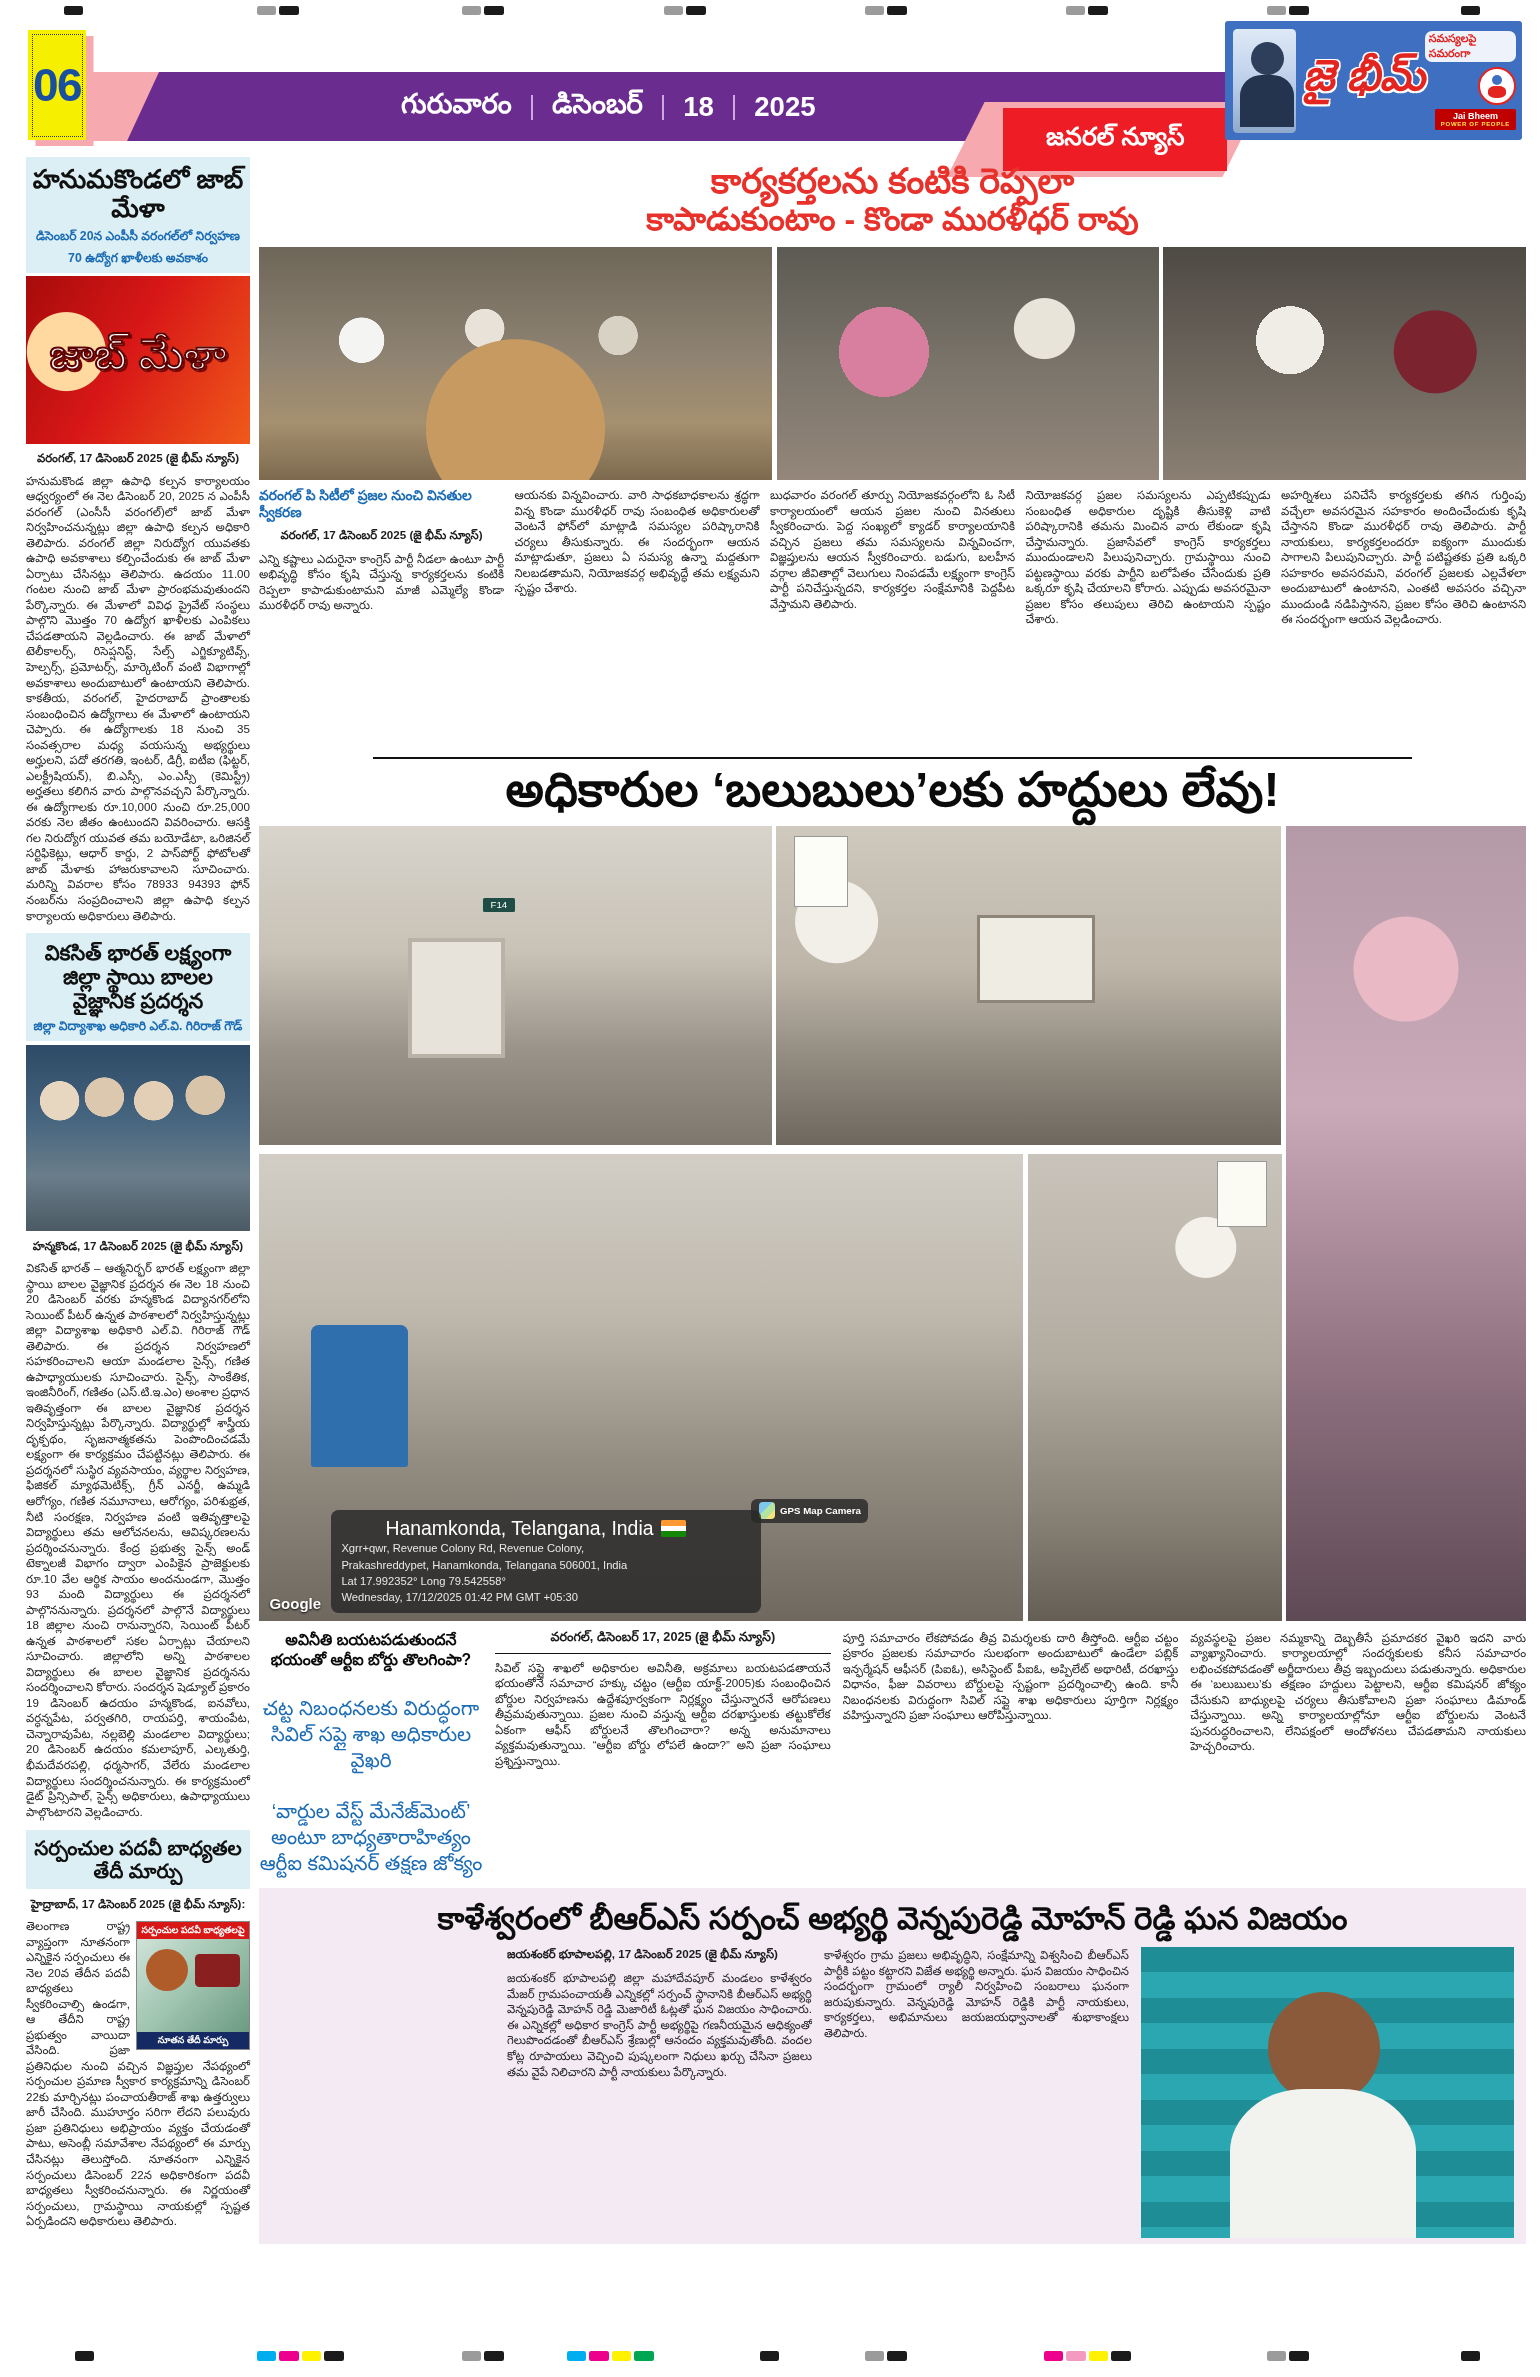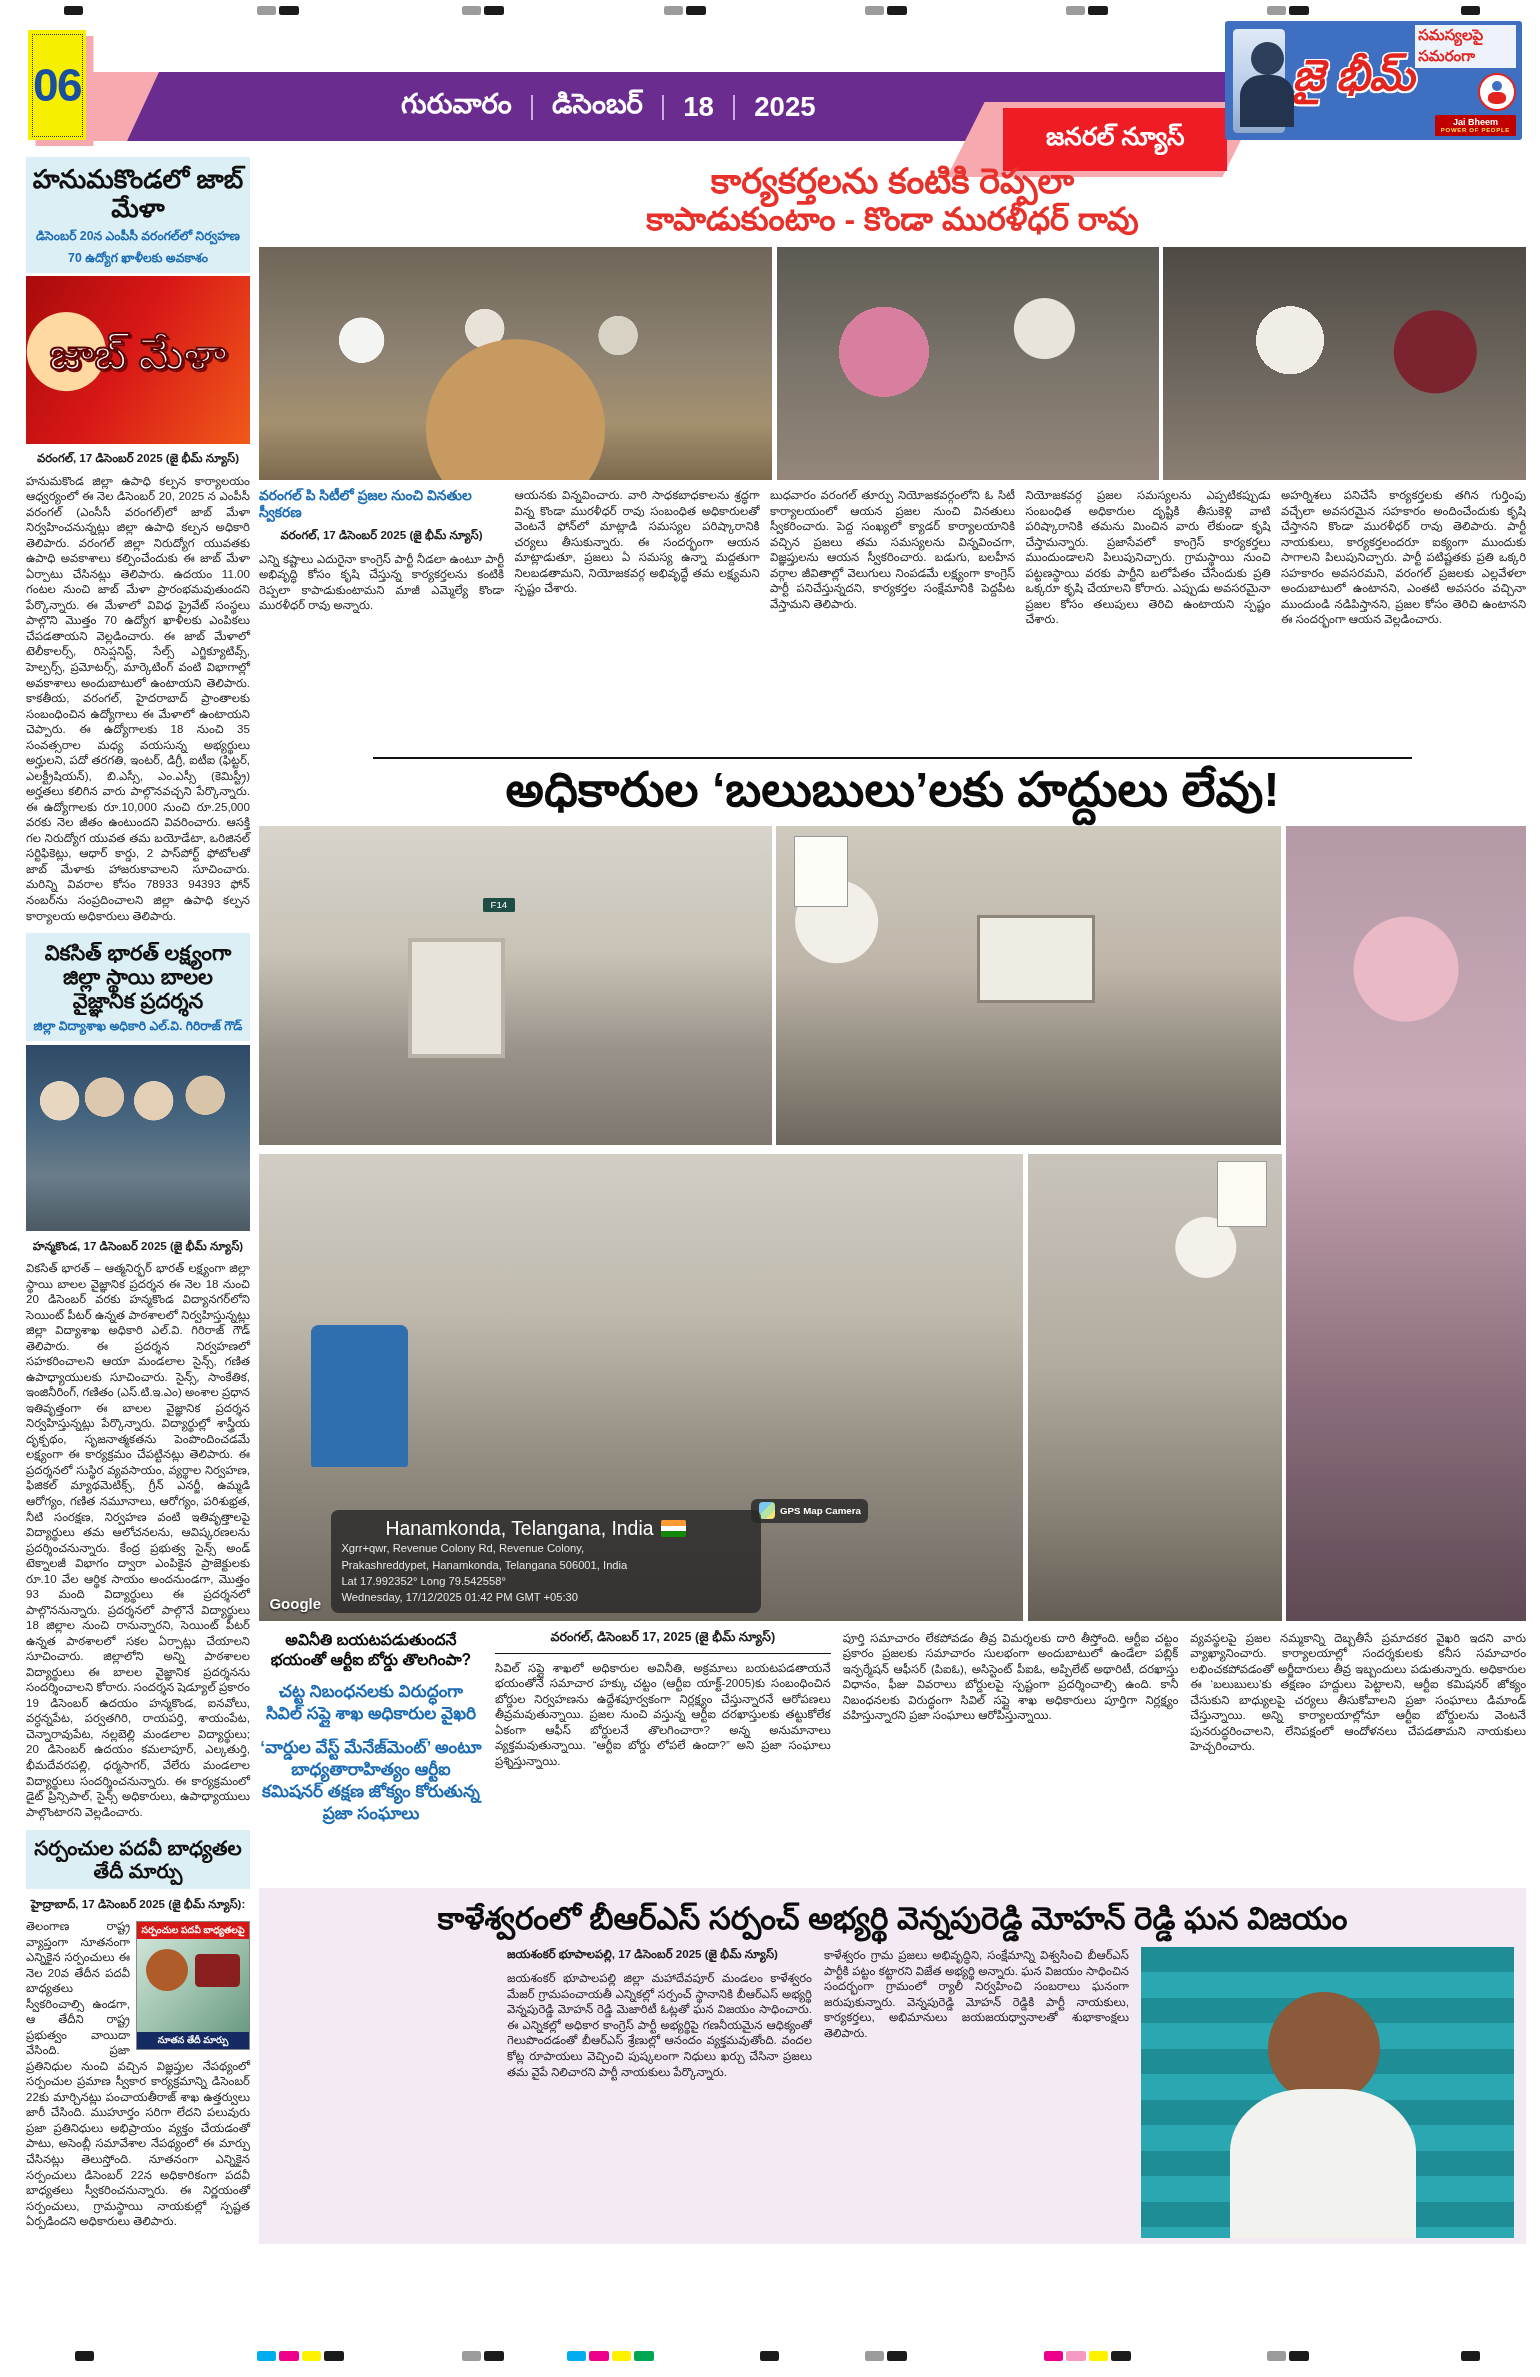--- a/index.html
+++ b/index.html
@@ -31,21 +31,21 @@
           display:flex;align-items:center;justify-content:center;color:#fff;font-size:25px;font-weight:bold;}
   .masthead{position:absolute;left:1225px;top:0;width:297px;height:119px;background:#3F6FC1;
           border-radius:3px;display:flex;align-items:center;}
   .ambedkar{width:69px;height:104px;margin:7.5px 3px 7.5px 7.5px;background:linear-gradient(180deg,#dfe9f6 0%,#b9cde8 55%,#8fa9cc 100%);
           border-radius:4.5px;position:relative;}
   .ambedkar:before{content:"";position:absolute;left:18px;top:13.4px;width:33px;height:33px;border-radius:50%;background:#2e3f5c;}
   .ambedkar:after{content:"";position:absolute;left:7.5px;top:46px;width:54px;height:52px;border-radius:40% 40% 0 0;background:#24344e;}
   .mh-title{font-size:43px;font-weight:bold;color:#E3241F;font-style:italic;
           text-shadow:1.5px 1.5px 0 #fff,-1.5px -1.5px 0 #fff,1.5px -1.5px 0 #fff,-1.5px 1.5px 0 #fff;white-space:nowrap;margin-left:4.5px;}
   .mh-right{margin-left:auto;margin-right:6px;display:flex;flex-direction:column;align-items:flex-end;gap:4.5px;}
-  .mh-tagline{font-size:15px;color:#E3241F;font-weight:bold;background:#eef3fb;padding:0.7px 3.7px;border-radius:0;}
+  .mh-tagline{font-size:11px;color:#E3241F;font-weight:bold;background:#eef3fb;padding:0.7px 3.7px;border-radius:7px;}
   .mh-emblem{width:34px;height:34px;border-radius:50%;background:#fff;border:2.2px solid #E3241F;position:relative;}
   .mh-emblem:before{content:"";position:absolute;left:12px;top:6px;width:10.4px;height:10.4px;border-radius:50%;background:#3F6FC1;}
   .mh-emblem:after{content:"";position:absolute;left:8.2px;top:17px;width:18px;height:12px;border-radius:40%;background:#E3241F;}
   .mh-ribbon{background:#C00000;color:#fff;font-size:9px;font-weight:bold;padding:1.5px 6px;border-radius:1.5px;
           text-align:center;line-height:1.2;}
   .mh-ribbon small{display:block;color:#FFE34D;font-size:6px;letter-spacing:0.7px;}
   
   .content{position:absolute;top:157px;left:26px;width:1498px;height:2184px;display:flex;gap:9px;}
   .leftcol{width:224px;flex:0 0 224px;display:flex;flex-direction:column;}
   .main{flex:1;display:flex;flex-direction:column;}
@@ -132,21 +132,21 @@
   .gps-line{font-size:11.2px;color:#e8e8e8;margin-top:2.2px;line-height:1.25;}
   .gpspill{position:absolute;left:492px;bottom:98px;background:rgba(40,40,40,.82);color:#fff;
       font-size:9.7px;font-weight:bold;border-radius:6px;padding:3.7px 7.5px;display:flex;gap:5.2px;align-items:center;}
   .gpsicon{width:16.4px;height:16.4px;border-radius:3.7px;background:
       linear-gradient(135deg,#7ec8f0 0 40%,#b5e3a1 40% 70%,#f6e27a 70%);display:inline-block;}
   .googletxt{position:absolute;left:10.4px;bottom:9px;color:#fff;font-size:15px;font-weight:bold;
       text-shadow:0 0.7px 2.2px #000;}
   
   .rti-text{display:flex;gap:12px;margin-top:9px;height:248px;overflow:hidden;}
   .rti-sub1{font-size:15.7px;font-weight:bold;color:#0b0b0b;text-align:center;line-height:1.3;}
-  .rti-sub2{font-size:17px;font-weight:bold;color:#1B6CB5;text-align:center;line-height:1.3;margin-top:11px;}
+  .rti-sub2{font-size:20px;font-weight:normal;color:#1B6CB5;text-align:center;line-height:1.3;margin-top:25px;}
   .rti-dl{font-size:12.7px;font-weight:bold;text-align:center;border-bottom:1.5px solid #111;padding-bottom:6px;margin-bottom:6px;}
   .subcol{flex:0 0 224px;}
   .wide{flex:1;}
   
   .brsbox{background:#F3EAF4;margin-top:10.4px;padding:10.4px 12px 12px;height:356px;box-sizing:border-box;}
   .brs-head{font-size:31px;font-weight:bold;text-align:center;color:#0d0d0d;margin:3px 0 10.4px;line-height:1.15;}
   .brs-flex{display:flex;gap:12px;height:291px;overflow:hidden;}
   .brs-spacer{flex:0 0 224px;}
   .brs-photo{flex:0 0 373px;background:
       repeating-linear-gradient(180deg,#1f8d96 0 25px,#2aa7b0 25px 51px);position:relative;}

